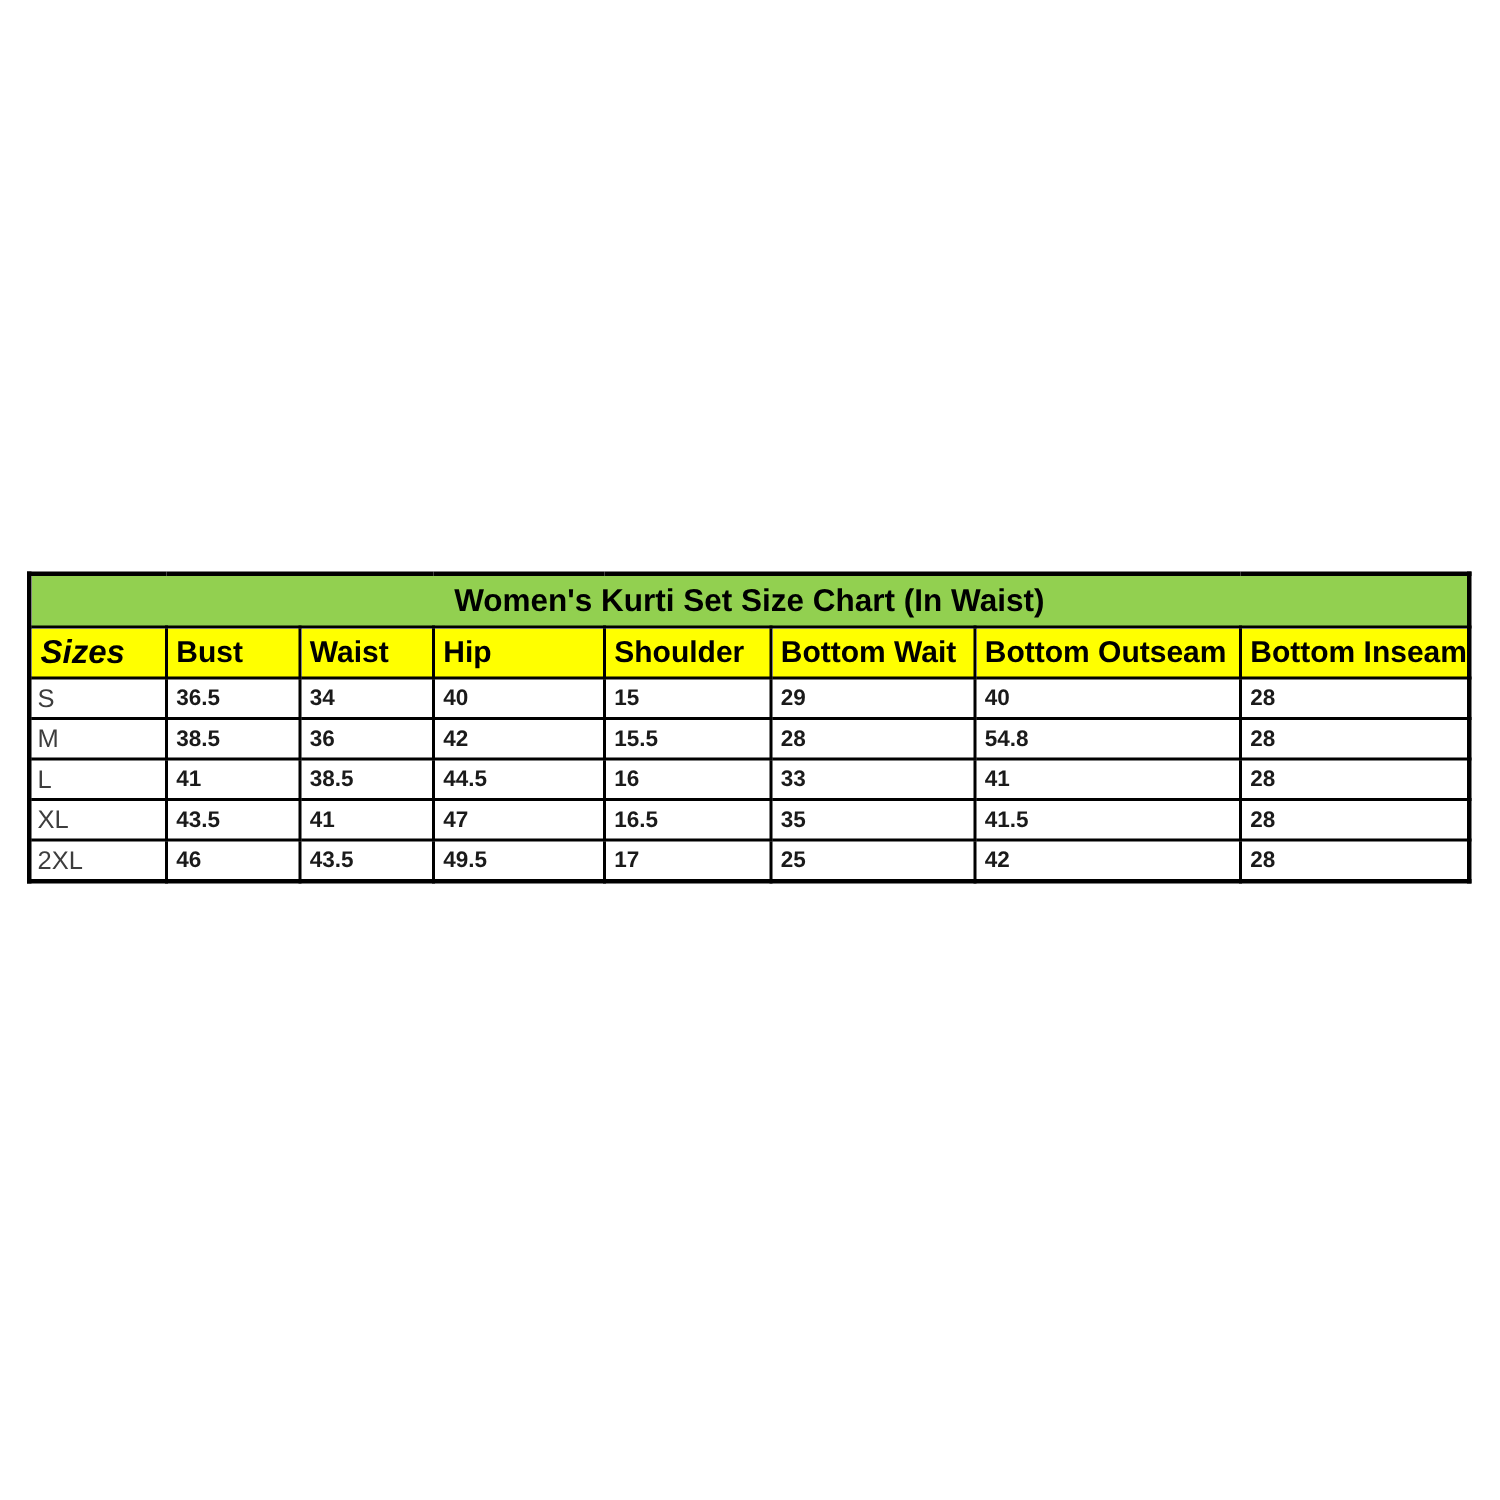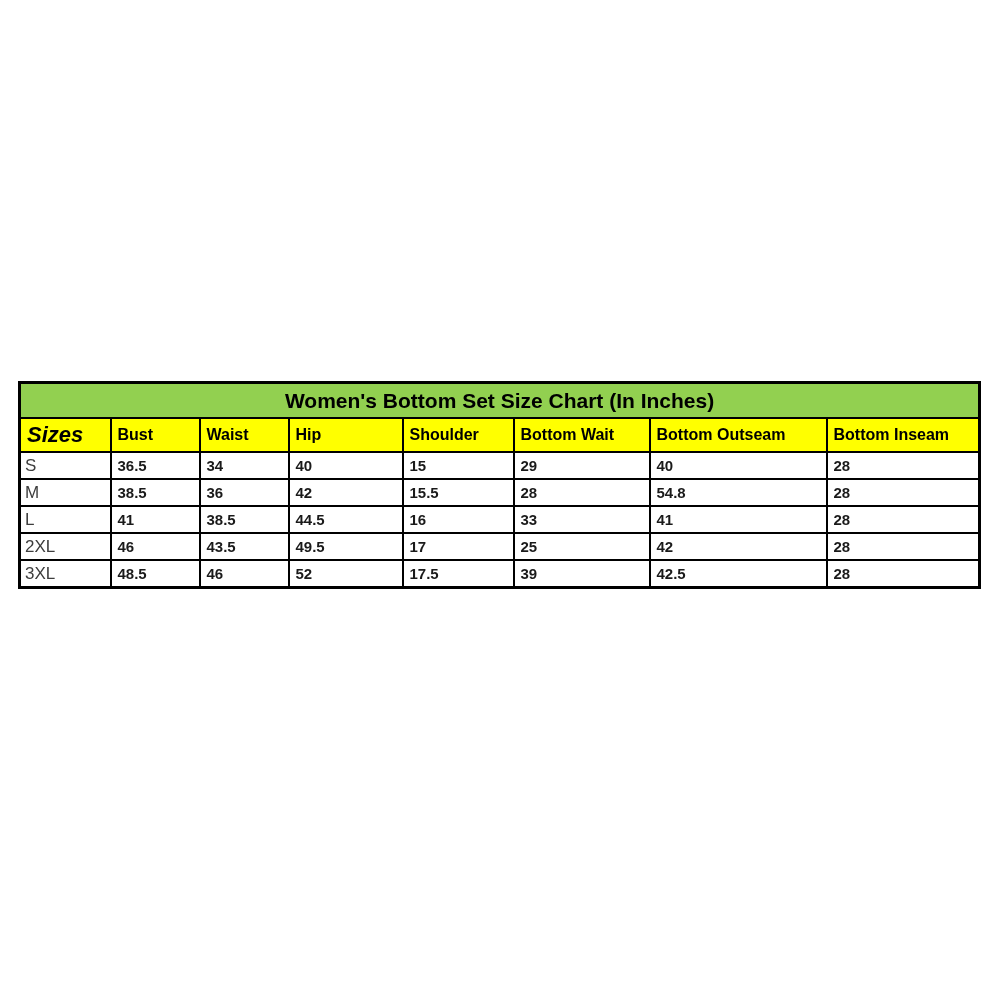--- a/index.html
+++ b/index.html
@@ -35,21 +35,21 @@
     height: 33px;
     text-align: center;
     font-size: 21px;
     font-weight: bold;
     color: #000000;
   }
   tr.header-row th {
     background: #FFFF00;
     height: 32px;
     text-align: left;
-    font-size: 16px;
+    font-size: 20px;
     font-weight: bold;
     color: #000000;
     vertical-align: middle;
   }
   tr.header-row th.sizes-head {
     font-size: 22px;
     font-style: italic;
   }
   tbody td {
     height: 25px;
@@ -78,21 +78,21 @@
         <col style="width: 89px;">
         <col style="width: 89px;">
         <col style="width: 114px;">
         <col style="width: 111px;">
         <col style="width: 136px;">
         <col style="width: 177px;">
         <col style="width: 153px;">
       </colgroup>
     <thead>
       <tr>
-        <td class="title-cell" colspan="8">Women's Bottom Set Size Chart (In Inches)</td>
+        <td class="title-cell" colspan="8">Women's Kurti Set Size Chart (In Waist)</td>
       </tr>
       <tr class="header-row" id="header-row">
           <th class="sizes-head">Sizes</th>
           <th>Bust</th>
           <th>Waist</th>
           <th>Hip</th>
           <th>Shoulder</th>
           <th>Bottom Wait</th>
           <th>Bottom Outseam</th>
           <th>Bottom Inseam</th>
@@ -123,34 +123,34 @@
           <td class="size-label">L</td>
           <td>41</td>
           <td>38.5</td>
           <td>44.5</td>
           <td>16</td>
           <td>33</td>
           <td>41</td>
           <td>28</td>
         </tr>
         <tr>
+          <td class="size-label">XL</td>
+          <td>43.5</td>
+          <td>41</td>
+          <td>47</td>
+          <td>16.5</td>
+          <td>35</td>
+          <td>41.5</td>
+          <td>28</td>
+        </tr>
+        <tr>
           <td class="size-label">2XL</td>
           <td>46</td>
           <td>43.5</td>
           <td>49.5</td>
           <td>17</td>
           <td>25</td>
           <td>42</td>
           <td>28</td>
         </tr>
-        <tr>
-          <td class="size-label">3XL</td>
-          <td>48.5</td>
-          <td>46</td>
-          <td>52</td>
-          <td>17.5</td>
-          <td>39</td>
-          <td>42.5</td>
-          <td>28</td>
-        </tr>
       </tbody>
   </table>
 </div>
 
 </body></html>

